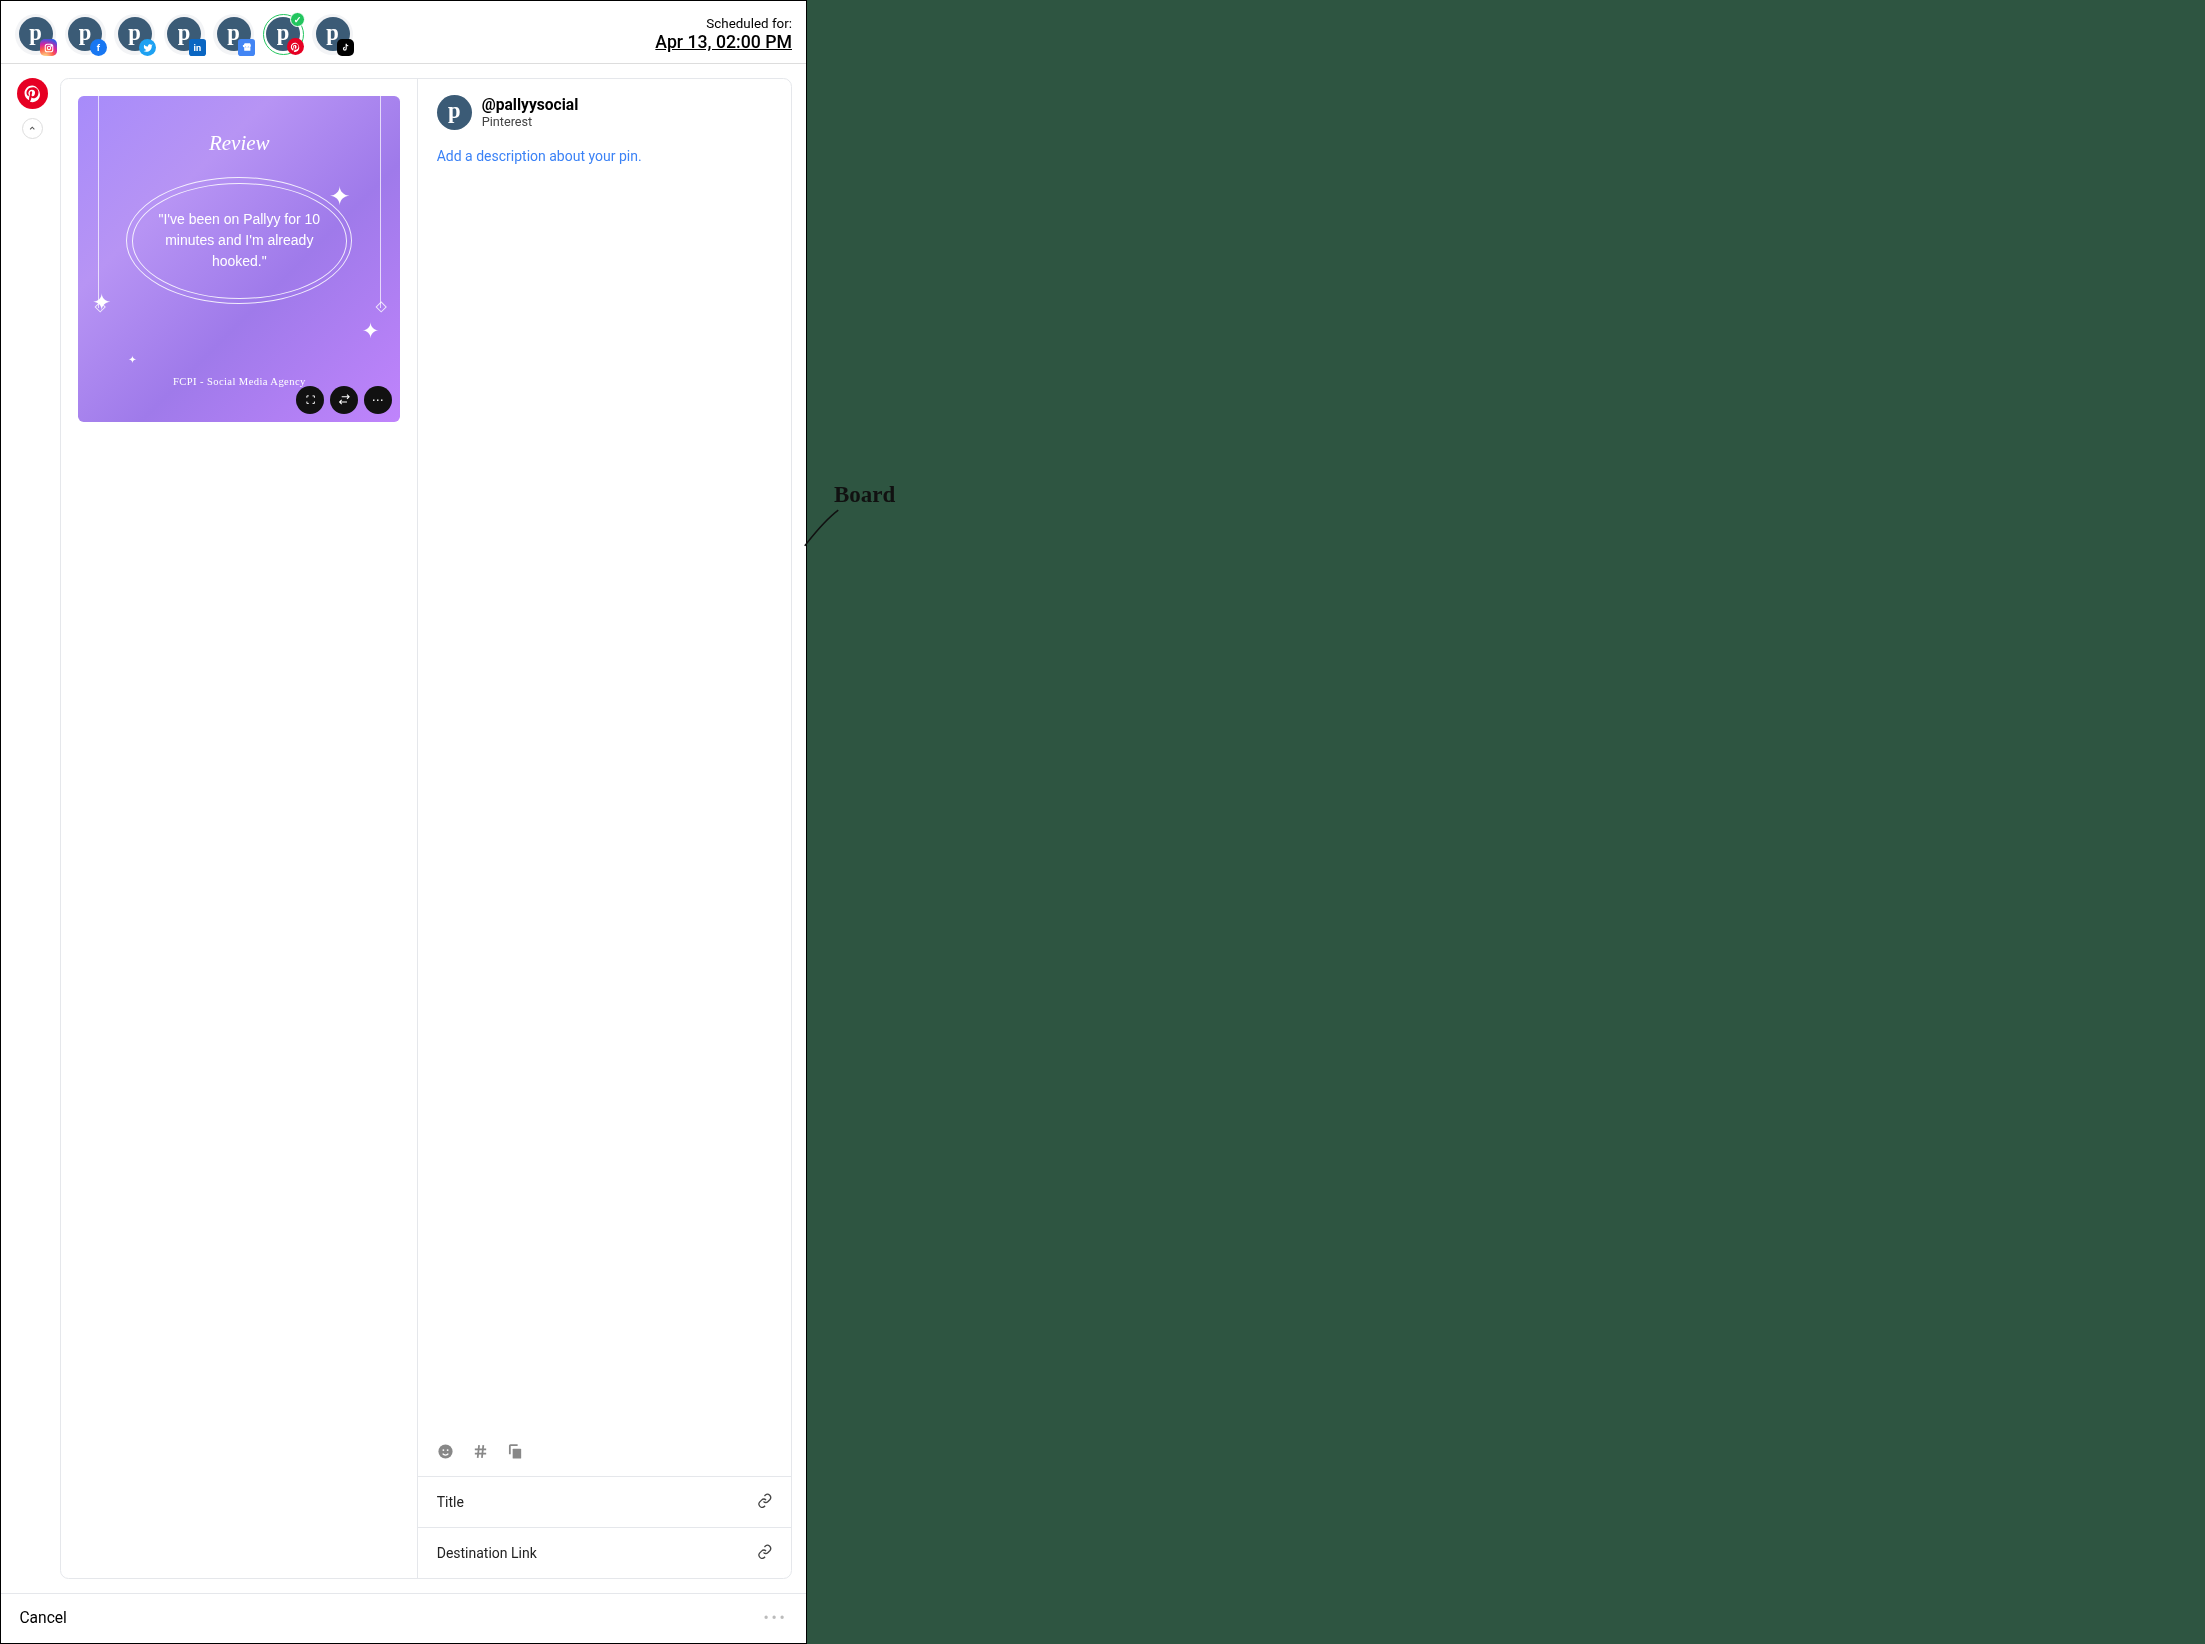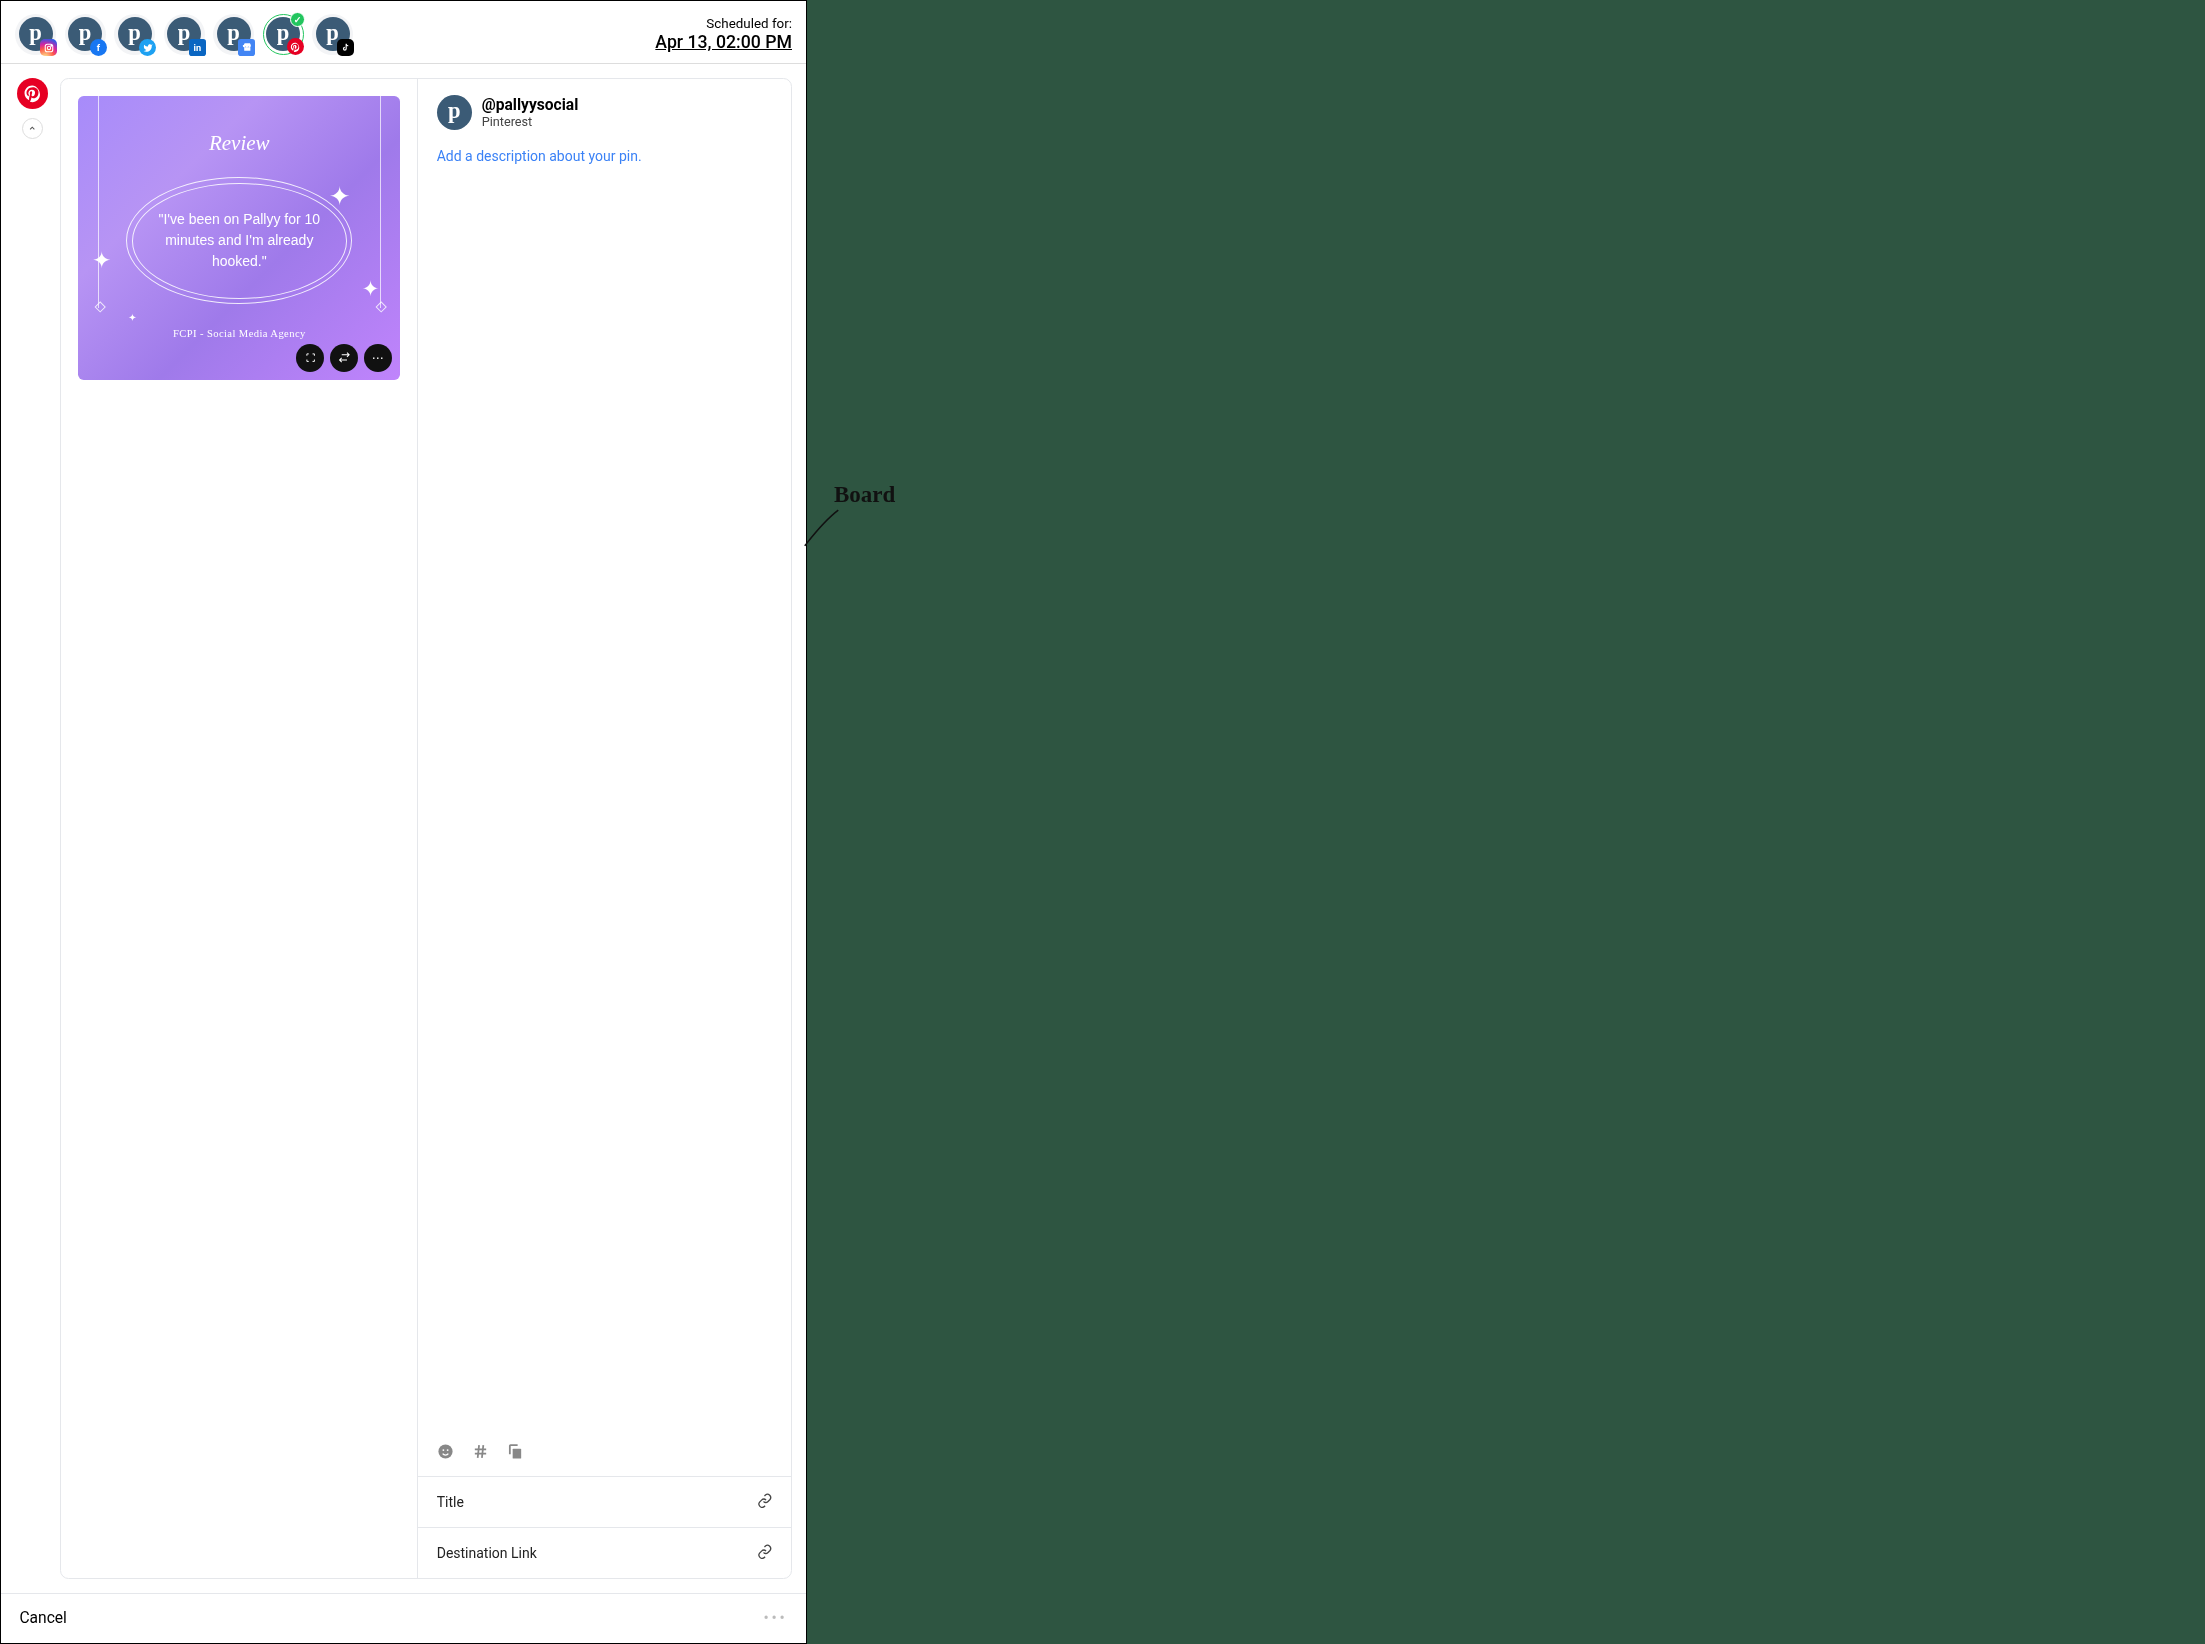--- a/index.html
+++ b/index.html
@@ -147,21 +147,21 @@
   }
   .media-pane {
     width: 357px;
     border-right: 0.7px solid #e5e7eb;
     padding: 17px;
     display: flex;
     align-items: flex-start;
   }
   .media-preview {
     width: 326px;
-    height: 284px;
+    height: 326px;
     border-radius: 5.7px;
     background: linear-gradient(135deg, #a78bfa 0%, #b794f4 30%, #9f7aea 60%, #c084fc 100%);
     position: relative;
     display: flex;
     flex-direction: column;
     align-items: center;
     color: #fff;
     font-family: Georgia, "Times New Roman", serif;
     text-align: center;
     overflow: hidden;
@@ -190,21 +190,21 @@
     display: flex;
     align-items: center;
     justify-content: center;
     padding: 0 21px;
     font-size: 14px;
     line-height: 1.5;
     font-family: -apple-system, sans-serif;
   }
   .attribution {
     position: absolute;
-    bottom: 41px;
+    bottom: 35px;
     font-size: 10.6px;
     letter-spacing: 0.4px;
   }
   .sparkle { position: absolute; color: #fff; font-size: 20px; }
   .sparkle.s1 { top: 85px; right: 50px; font-size: 25.5px; }
   .sparkle.s2 { bottom: 78px; right: 21px; font-size: 21px; }
   .sparkle.s3 { bottom: 106px; left: 14px; font-size: 22.6px; }
   .sparkle.s4 { bottom: 57px; left: 50px; font-size: 10px; }
   .hangline {
     position: absolute;

